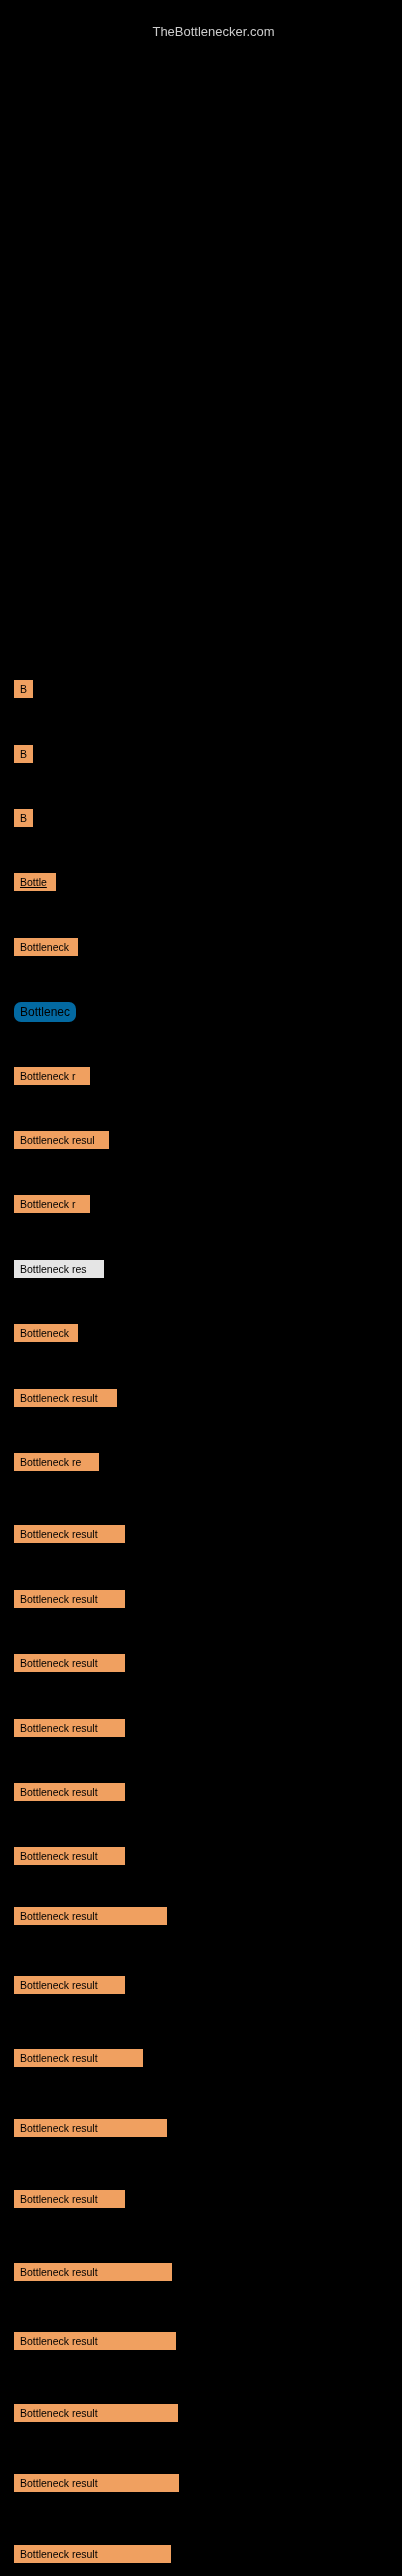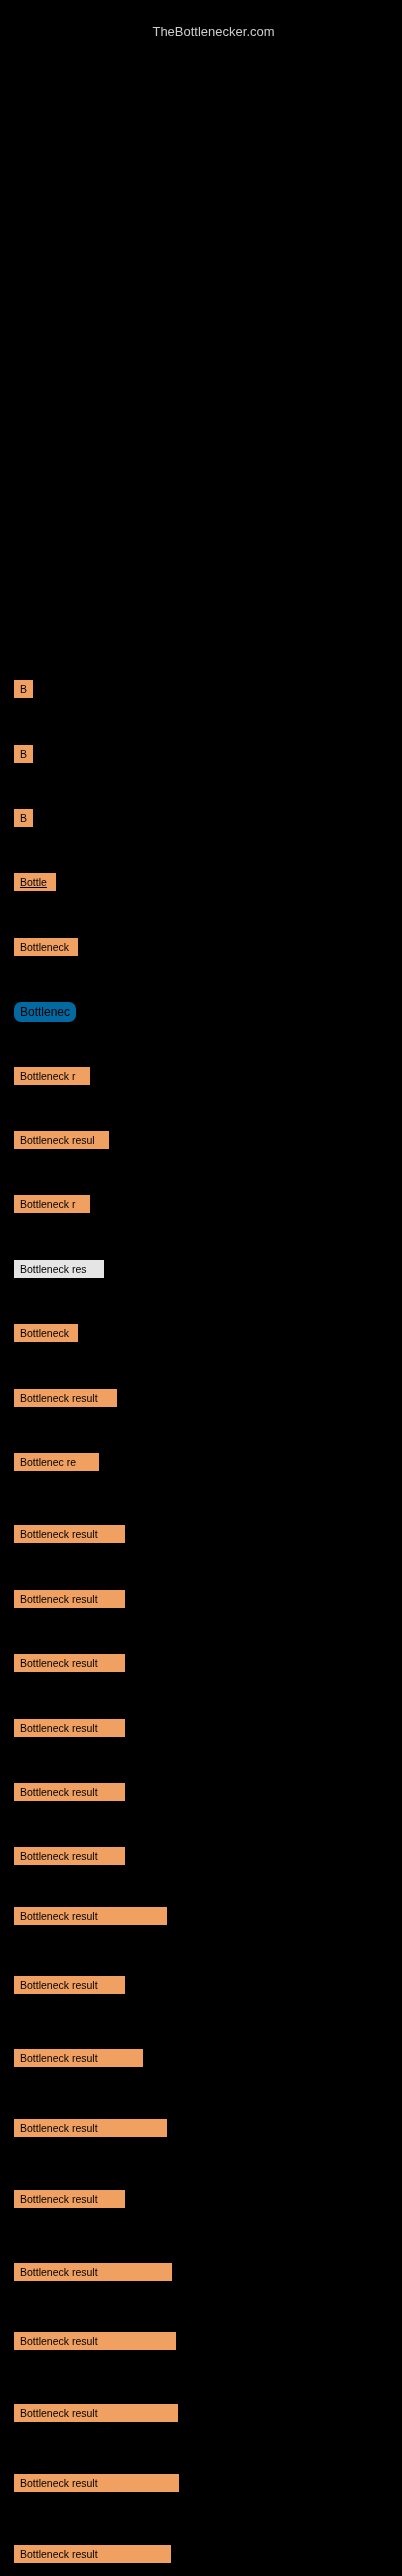--- a/index.html
+++ b/index.html
@@ -35,21 +35,21 @@
     <div style="position: absolute; top: 797px; left: 1.6px; background-color: rgb(240, 160, 96); color: rgb(0, 0, 0); font-size: 10.5px; padding: 3.2px 6.4px; display: inline-block; white-space: nowrap; min-width: 17.7px;">B</div>
     <div style="position: absolute; top: 861px; left: 1.6px; background-color: rgb(240, 160, 96); color: rgb(0, 0, 0); font-size: 10.5px; padding: 3.2px 6.4px; display: inline-block; white-space: nowrap; min-width: 42px; text-decoration: underline;">Bottle</div>
     <div style="position: absolute; top: 926px; left: 1.6px; background-color: rgb(240, 160, 96); color: rgb(0, 0, 0); font-size: 10.5px; padding: 3.2px 6.4px; display: inline-block; white-space: nowrap; min-width: 64px;">Bottleneck</div>
     <div style="position: absolute; top: 990px; left: 1.6px; background-color: #0369a1; color: rgb(0, 0, 0); font-size: 12px; padding: 3.2px 6.4px; display: inline-block; white-space: nowrap; min-width: 58px; border-radius: 7px;">Bottlenec</div>
     <div style="position: absolute; top: 1055px; left: 1.6px; background-color: rgb(240, 160, 96); color: rgb(0, 0, 0); font-size: 10.5px; padding: 3.2px 6.4px; display: inline-block; white-space: nowrap; min-width: 76px;">Bottleneck r</div>
     <div style="position: absolute; top: 1119px; left: 1.6px; background-color: rgb(240, 160, 96); color: rgb(0, 0, 0); font-size: 10.5px; padding: 3.2px 6.4px; display: inline-block; white-space: nowrap; min-width: 95px;">Bottleneck resul</div>
     <div style="position: absolute; top: 1183px; left: 1.6px; background-color: rgb(240, 160, 96); color: rgb(0, 0, 0); font-size: 10.5px; padding: 3.2px 6.4px; display: inline-block; white-space: nowrap; min-width: 76px;">Bottleneck r</div>
     <div style="position: absolute; top: 1248px; left: 1.6px; background-color: #e5e5e5; color: rgb(0, 0, 0); font-size: 10.5px; padding: 3.2px 6.4px; display: inline-block; white-space: nowrap; min-width: 90px;">Bottleneck res</div>
     <div style="position: absolute; top: 1312px; left: 1.6px; background-color: rgb(240, 160, 96); color: rgb(0, 0, 0); font-size: 10.5px; padding: 3.2px 6.4px; display: inline-block; white-space: nowrap; min-width: 64px;">Bottleneck</div>
     <div style="position: absolute; top: 1377px; left: 1.6px; background-color: rgb(240, 160, 96); color: rgb(0, 0, 0); font-size: 10.5px; padding: 3.2px 6.4px; display: inline-block; white-space: nowrap; min-width: 103px;">Bottleneck result</div>
-    <div style="position: absolute; top: 1441px; left: 1.6px; background-color: rgb(240, 160, 96); color: rgb(0, 0, 0); font-size: 10.5px; padding: 3.2px 6.4px; display: inline-block; white-space: nowrap; min-width: 85px;">Bottlenec re</div>
+    <div style="position: absolute; top: 1441px; left: 1.6px; background-color: rgb(240, 160, 96); color: rgb(0, 0, 0); font-size: 10.5px; padding: 3.2px 6.4px; display: inline-block; white-space: nowrap; min-width: 85px;">Bottleneck re</div>
     <div style="position: absolute; top: 1513px; left: 1.6px; background-color: rgb(240, 160, 96); color: rgb(0, 0, 0); font-size: 10.5px; padding: 3.2px 6.4px; display: inline-block; white-space: nowrap; min-width: 111px;">Bottleneck result</div>
     <div style="position: absolute; top: 1578px; left: 1.6px; background-color: rgb(240, 160, 96); color: rgb(0, 0, 0); font-size: 10.5px; padding: 3.2px 6.4px; display: inline-block; white-space: nowrap; min-width: 111px;">Bottleneck result</div>
     <div style="position: absolute; top: 1642px; left: 1.6px; background-color: rgb(240, 160, 96); color: rgb(0, 0, 0); font-size: 10.5px; padding: 3.2px 6.4px; display: inline-block; white-space: nowrap; min-width: 111px;">Bottleneck result</div>
     <div style="position: absolute; top: 1707px; left: 1.6px; background-color: rgb(240, 160, 96); color: rgb(0, 0, 0); font-size: 10.5px; padding: 3.2px 6.4px; display: inline-block; white-space: nowrap; min-width: 111px;">Bottleneck result</div>
     <div style="position: absolute; top: 1771px; left: 1.6px; background-color: rgb(240, 160, 96); color: rgb(0, 0, 0); font-size: 10.5px; padding: 3.2px 6.4px; display: inline-block; white-space: nowrap; min-width: 111px;">Bottleneck result</div>
     <div style="position: absolute; top: 1835px; left: 1.6px; background-color: rgb(240, 160, 96); color: rgb(0, 0, 0); font-size: 10.5px; padding: 3.2px 6.4px; display: inline-block; white-space: nowrap; min-width: 111px;">Bottleneck result</div>
     <div style="position: absolute; top: 1895px; left: 1.6px; background-color: rgb(240, 160, 96); color: rgb(0, 0, 0); font-size: 10.5px; padding: 3.2px 6.4px; display: inline-block; white-space: nowrap; min-width: 153px;">Bottleneck result</div>
     <div style="position: absolute; top: 1964px; left: 1.6px; background-color: rgb(240, 160, 96); color: rgb(0, 0, 0); font-size: 10.5px; padding: 3.2px 6.4px; display: inline-block; white-space: nowrap; min-width: 111px;">Bottleneck result</div>
     <div style="position: absolute; top: 2037px; left: 1.6px; background-color: rgb(240, 160, 96); color: rgb(0, 0, 0); font-size: 10.5px; padding: 3.2px 6.4px; display: inline-block; white-space: nowrap; min-width: 129px;">Bottleneck result</div>
     <div style="position: absolute; top: 2107px; left: 1.6px; background-color: rgb(240, 160, 96); color: rgb(0, 0, 0); font-size: 10.5px; padding: 3.2px 6.4px; display: inline-block; white-space: nowrap; min-width: 153px;">Bottleneck result</div>

